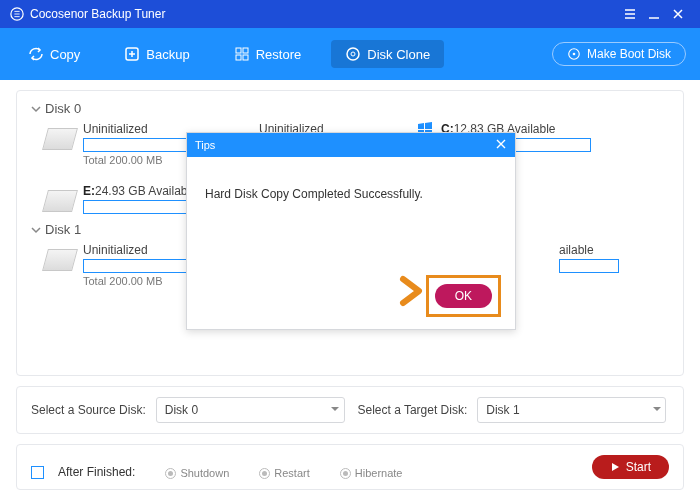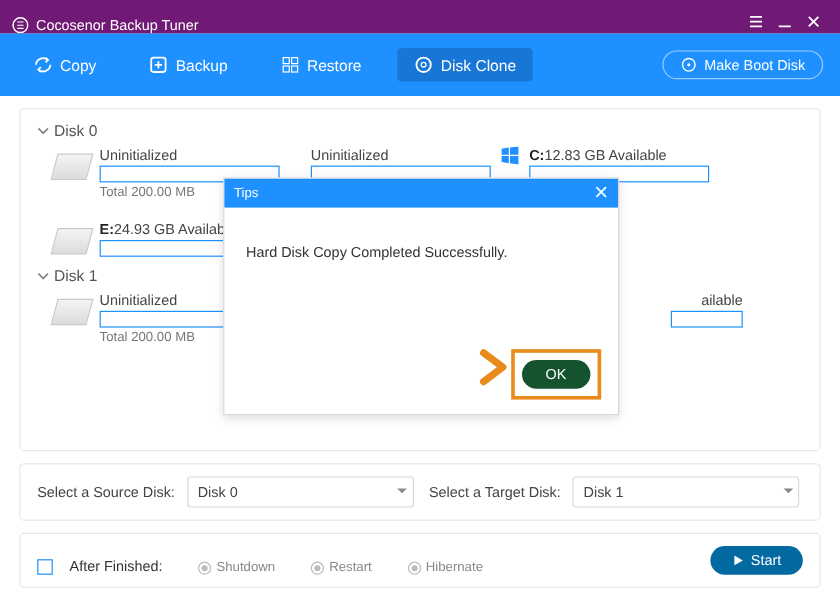--- a/index.html
+++ b/index.html
@@ -1,17 +1,17 @@
 <!DOCTYPE html>
 <html><head>
 <meta charset="utf-8">
 <style>
   * { box-sizing: border-box; margin: 0; padding: 0; font-family: "Segoe UI", Arial, sans-serif; }
   body { width: 700px; height: 502px; background: #fff; overflow: hidden; position: relative; }
-  .titlebar { height: 28px; background: #701a75; color: #fff; display: flex; align-items: flex-end; padding: 0 10px; font-size: 12px; }
+  .titlebar { height: 28px; background: #1d4ed8; color: #fff; display: flex; align-items: center; padding: 0 10px; font-size: 12px; }
   .title-logo { width: 14px; height: 14px; margin-right: 6px; }
   .title-sp { flex: 1; }
   .tb-icon { width: 24px; height: 20px; display: flex; align-items: center; justify-content: center; cursor: pointer; }
   .toolbar { height: 52px; background: #1e90ff; color: #fff; display: flex; align-items: center; padding: 0 14px; gap: 16px; }
   .tbtn { display: flex; align-items: center; gap: 6px; padding: 6px 14px; font-size: 13px; cursor: pointer; border-radius: 4px; color:#fff;}
   .tbtn.active { background: #1876d6; }
   .tbtn svg { width:16px; height:16px; }
   .toolbar-sp { flex: 1; }
   .mkboot { border: 1px solid #9acbff; border-radius: 14px; padding: 4px 14px; font-size: 12px; display:flex; align-items:center; gap:6px; cursor:pointer;}
   .content { position: absolute; top: 80px; left: 0; right: 0; bottom: 0; padding: 10px 16px 12px; display:flex; flex-direction:column; gap:10px;}
@@ -30,29 +30,29 @@
   .sel-row label { font-size:12px; color:#444; }
   .sel { flex:1; height:26px; border:1px solid #d6d8dc; border-radius:3px; font-size:12px; padding:0 24px 0 8px; background:#fff; color:#444; appearance:none; position:relative;}
   .sel-wrap{ position:relative; flex:1;}
   .sel-wrap::after{content:"";position:absolute;right:8px;top:10px;border:4px solid transparent;border-top-color:#888;}
   .footer { display:flex; align-items:flex-end; gap:14px;}
   .chk { width:13px;height:13px;border:1px solid #1e90ff;}
   .footer-lbl{font-size:12px;color:#333;}
   .radio{display:flex;align-items:center;gap:4px;font-size:11px;color:#888;margin-left:16px;}
   .radio .c{width:11px;height:11px;border:1px solid #bbb;border-radius:50%;position:relative;}
   .radio .c::after{content:"";width:5px;height:5px;background:#bbb;border-radius:50%;position:absolute;top:2px;left:2px;}
-  .start{margin-left:auto;background:#0369a1;color:#fff;border:none;border-radius:14px;padding:5px 18px;font-size:12px;display:flex;align-items:center;gap:6px;cursor:pointer;}
+  .start{margin-left:auto;background:#b91c1c;color:#fff;border:none;border-radius:14px;padding:5px 18px;font-size:12px;display:flex;align-items:center;gap:6px;cursor:pointer;}
   
-  .modal{position:absolute;top:148px;left:186px;width:330px;height:198px;background:#fff;border:1px solid #d6d8dc;box-shadow:0 2px 8px rgba(0,0,0,.15);}
+  .modal{position:absolute;top:132px;left:186px;width:330px;height:198px;background:#fff;border:1px solid #d6d8dc;box-shadow:0 2px 8px rgba(0,0,0,.15);}
   .modal-head{height:24px;background:#1e90ff;color:#fff;font-size:11px;display:flex;align-items:center;padding:0 8px;}
   .modal-head .sp{flex:1;}
   .modal-body{padding:30px 18px 10px;font-size:12px;color:#333;}
   .modal-ft{position:absolute;bottom:12px;right:14px;}
   .okbox{border:3px solid #e88b1c;padding:6px;}
-  .okbtn{background:#14532d;color:#fff;border:none;border-radius:14px;padding:5px 20px;font-size:12px;cursor:pointer;}
+  .okbtn{background:#be185d;color:#fff;border:none;border-radius:14px;padding:5px 20px;font-size:12px;cursor:pointer;}
   .arrow{position:absolute;bottom:18px;right:86px;}
   .arrow svg{width:32px;height:32px;}
 </style>
 </head>
 <body>
 
 <div class="titlebar">
   <svg class="title-logo" viewBox="0 0 16 16">
       <circle cx="8" cy="8" r="7" fill="none" stroke="#fff" stroke-width="1.4"></circle>
       <path d="M5 5h6M5 8h6M5 11h6" stroke="#fff" stroke-width="1"></path>
@@ -168,21 +168,21 @@
     <div class="parts-row">
       <div class="part">
         <div class="hdd"></div>
         <div class="pinfo">
           <span class="nm">Uninitialized</span>
           <div class="bar"></div>
           <span class="tot">Total 200.00 MB</span>
         </div>
       </div>
       <div class="part" style="width:360px;justify-content:flex-end;">
-        <div class="pinfo" style="align-items:flex-end;">
+        <div class="pinfo" style="">
           <span class="nm">ailable</span>
           <div class="bar" style="width:60px;"></div>
         </div>
       </div>
     </div>
   </div>
 
   <div class="panel sel-row">
     <label>Select a Source Disk:</label>
     <div class="sel-wrap"><input class="sel" readonly="" value="Disk 0" style=""></div>

